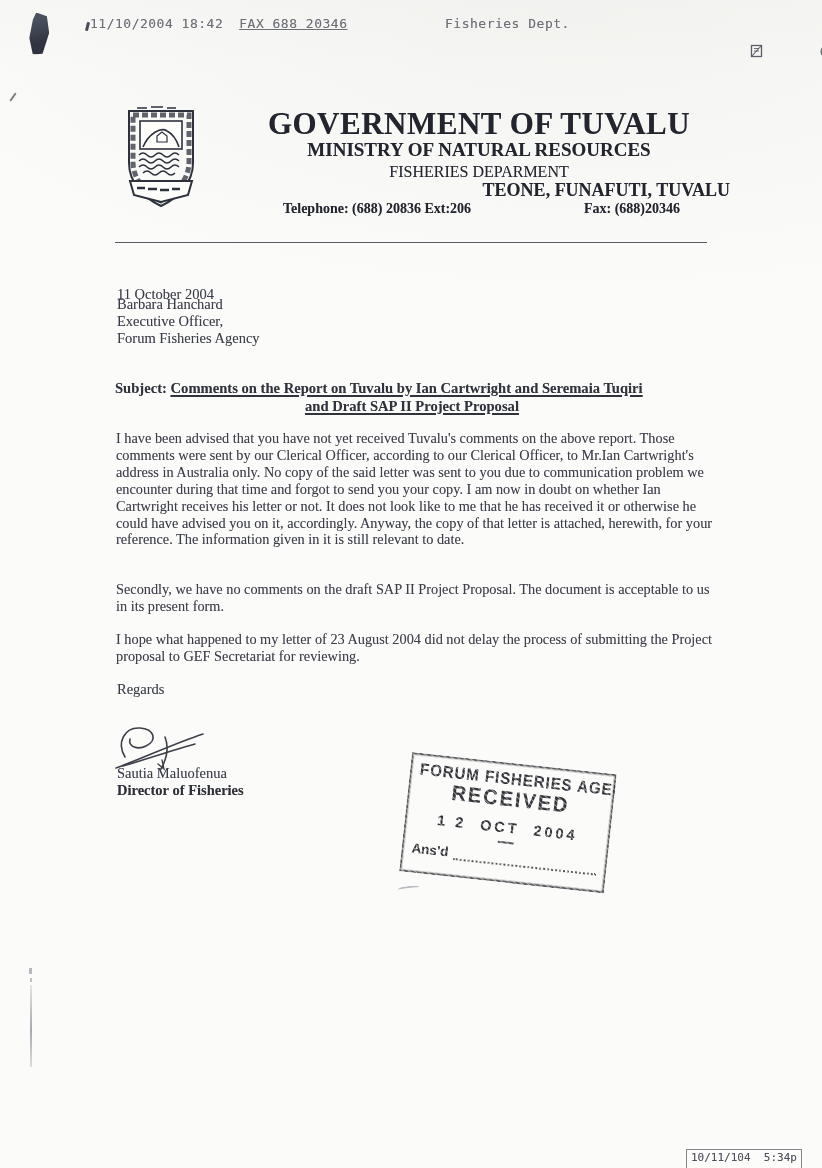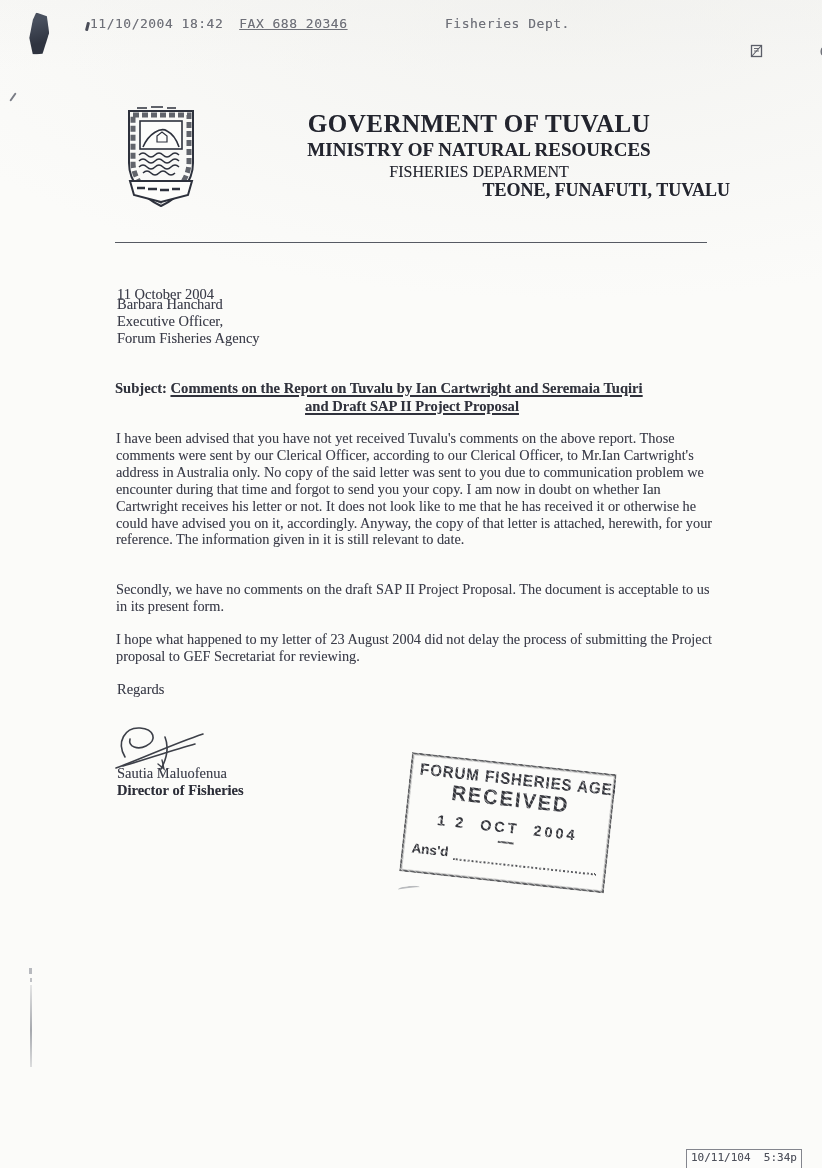--- a/index.html
+++ b/index.html
@@ -43,21 +43,21 @@
     left: 30px; top: 985px; width: 2px; height: 82px;
     background: linear-gradient(180deg, rgba(95,100,112,0.15), rgba(95,100,112,0.55) 55%, rgba(95,100,112,0.2));
   }
   .v-dash1 { left: 29px; top: 968px; width: 3px; height: 6px; background: rgba(100,105,118,0.45); }
   .v-dash2 { left: 30px; top: 978px; width: 2px; height: 4px; background: rgba(100,105,118,0.4); }
   .smudge { left: 398px; top: 886px; width: 22px; height: 3px; border-top: 2px solid rgba(120,123,132,0.5); border-radius: 50%; transform: rotate(-6deg); }
 
   
   .crest { position: absolute; left: 117px; top: 103px; }
   .head-text { position: absolute; left: 228px; top: 110px; width: 502px; text-align: center; color: #23252e; }
-  .lh-title      { font-size: 25px; font-weight: bold; letter-spacing: 0.5px; line-height: 28px; }
+  .lh-title      { font-size: 31px; font-weight: bold; letter-spacing: 0.5px; line-height: 28px; }
   .lh-ministry   { font-size: 19px; font-weight: bold; line-height: 24px; }
   .lh-department { font-size: 16px; font-weight: normal; line-height: 20px; }
   .lh-address    { font-size: 18px; font-weight: bold; line-height: 17px; text-align: right; }
   .lh-contact    { display: flex; justify-content: space-between; padding: 2px 50px 0 55px; font-size: 14px; font-weight: bold; }
 
   .rule { position: absolute; left: 115px; top: 242px; width: 592px; height: 0; border-top: 1.6px solid #565a63; }
 
   
   .abs { position: absolute; }
   .letter-date { left: 117px; top: 262px; font-size: 14.5px; margin-top: 24px; }
@@ -156,20 +156,24 @@
       </g>
       <path d="M20,5 h10 M34,4 h12 M50,5 h9" stroke="#2d313c" stroke-width="1.6"></path>
     </svg>
   </div>
 
   <div class="head-text">
     <div class="lh-title">GOVERNMENT OF TUVALU</div>
     <div class="lh-ministry">MINISTRY OF NATURAL RESOURCES</div>
     <div class="lh-department">FISHERIES DEPARMENT</div>
     <div class="lh-address">TEONE, FUNAFUTI, TUVALU</div>
+    <div class="lh-contact">
+      <span>Telephone: (688) 20836 Ext:206</span>
+      <span>Fax: (688)20346</span>
+    </div>
   </div>
 
   <div class="rule"></div>
 
   <div class="abs letter-date">11 October 2004</div>
 
   <div class="abs recipient">
     <div>Barbara Hanchard</div>
     <div>Executive Officer,</div>
     <div>Forum Fisheries Agency</div>

